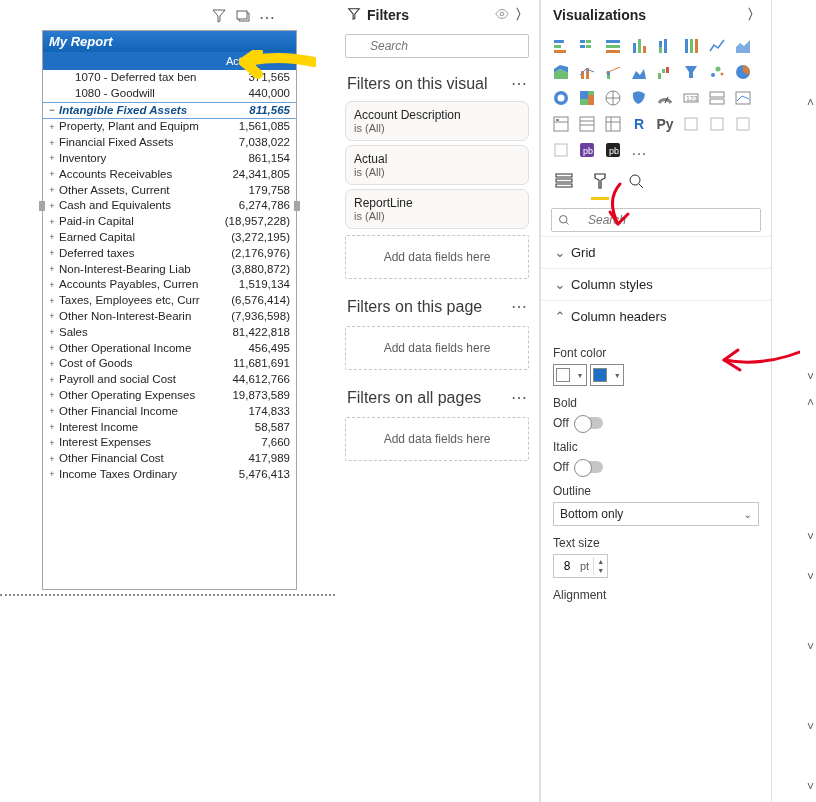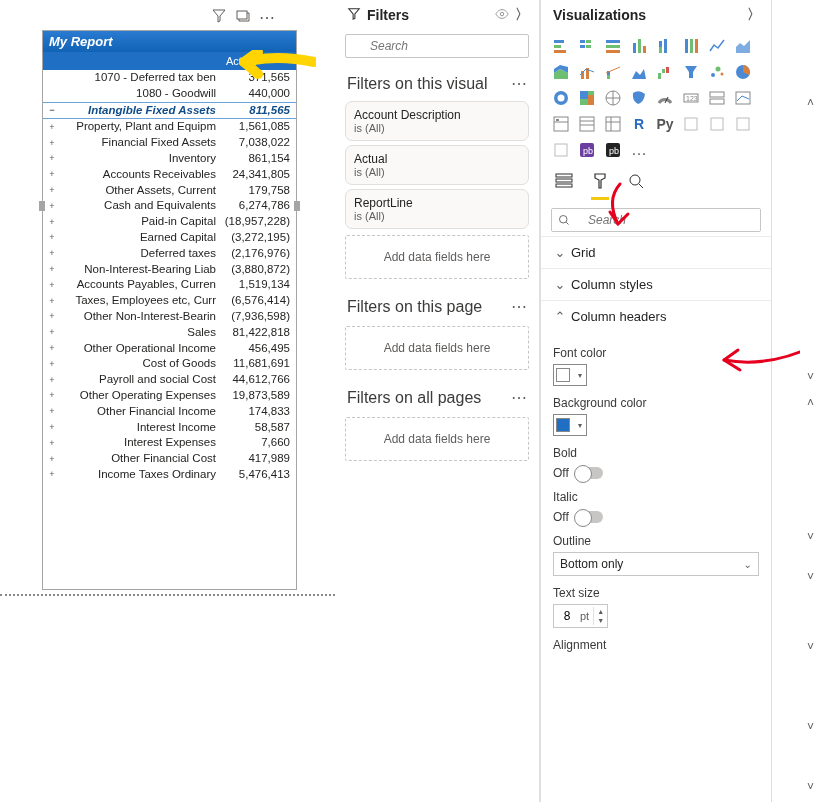--- a/index.html
+++ b/index.html
@@ -72,21 +72,20 @@
   color: #5a5a5a;
   font-size: 9px;
   margin-right: 2px;
 }
 .report-row .label {
   flex: 1;
   white-space: nowrap;
   overflow: hidden;
   text-overflow: clip;
   padding-right: 4px;
-  text-align: right;
 }
 .report-row .value {
   width: 70px;
   text-align: right;
   font-variant-numeric: tabular-nums;
 }
 .report-row.highlighted {
   color: #0f4c8a;
   font-weight: 600;
   font-style: italic;
@@ -797,21 +796,20 @@
       <span class="chev">⌃</span>
         <span>Column headers</span>
     </div>
     <div class="format-body">
       <div class="format-label">Font color</div>
       <div class="color-swatch">
         <span class="chip" id="font-chip" style="background: rgb(255, 255, 255);"></span>
           <span class="caret">▾</span>
       </div>
 
-      <div class="format-label">Background color</div>
       <div class="color-swatch">
         <span class="chip" id="bg-chip" style="background: rgb(31, 111, 196);"></span>
           <span class="caret">▾</span>
       </div>
 
       <div class="format-label">Bold</div>
       <div class="toggle-row">
         <span>Off</span>
         <span class="toggle-pill"></span>
       </div>

